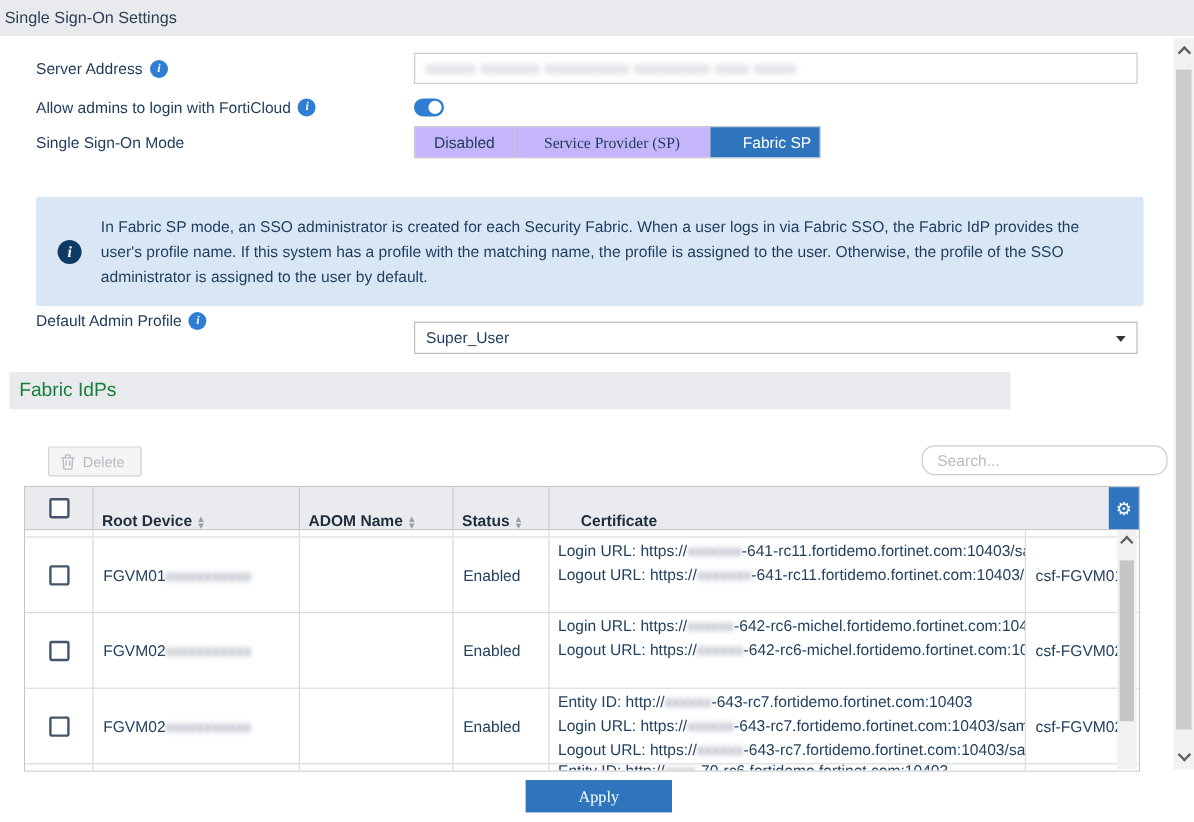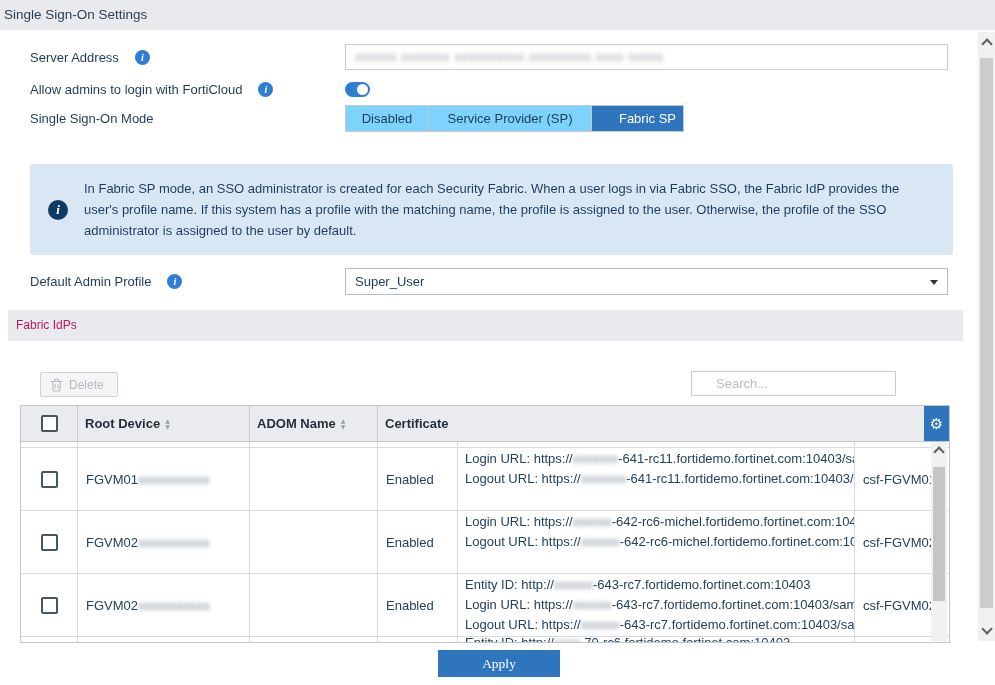--- a/index.html
+++ b/index.html
@@ -1,41 +1,41 @@
 <!DOCTYPE html>
 <html><head>
 <meta charset="utf-8">
 <style>
   html,body{margin:0;padding:0;}
   body{width:995px;height:685px;position:relative;font-family:"Liberation Sans",sans-serif;background:#fff;overflow:hidden;}
   .titlebar{position:absolute;left:0;top:0;width:995px;height:30px;background:#e8eaed;color:#2b3f54;font-size:13.5px;line-height:30px;padding-left:4px;box-sizing:border-box;}
-  .lbl{position:absolute;color:#1e3b5a;font-size:13px;display:flex;align-items:flex-end;gap:16px;white-space:nowrap;}
+  .lbl{position:absolute;color:#1e3b5a;font-size:13px;display:flex;align-items:flex-end;gap:6px;white-space:nowrap;}
   .info-i{width:15px;height:15px;border-radius:50%;background:#2f7ed3;color:#fff;font-size:10px;font-weight:bold;font-style:italic;font-family:"Liberation Serif",serif;display:inline-flex;align-items:center;justify-content:center;flex-shrink:0;}
   .red{filter:blur(2px);color:#7d8794;}
   .server-input{position:absolute;left:345px;top:44px;width:603px;height:26px;border:1px solid #c9ccd0;box-sizing:border-box;background:#fff;display:flex;align-items:center;padding:0 9px;overflow:hidden;}
   .server-input .redval{filter:blur(2.5px);color:#8a93a0;font-size:12px;letter-spacing:1px;white-space:nowrap;}
   .toggle{position:absolute;left:345px;top:82px;width:25px;height:15px;border-radius:8px;background:#2f7ed3;cursor:pointer;}
   .toggle .knob{position:absolute;right:2px;top:2px;width:11px;height:11px;border-radius:50%;background:#fff;}
   .mode-group{position:absolute;left:345px;top:105px;height:27px;display:flex;border:1px solid #c6c9cc;box-sizing:border-box;background:#fff;}
-  .mode-btn{height:25px;line-height:25px;text-align:center;font-size:13px;color:#1e3b5a;background:#7dd3fc;border-right:1px solid #c6c9cc;box-sizing:border-box;cursor:pointer;}
+  .mode-btn{height:25px;line-height:25px;text-align:center;font-size:13px;color:#1e3b5a;background:#c4b5fd;border-right:1px solid #c6c9cc;box-sizing:border-box;cursor:pointer;}
   .mode-btn:last-child{border-right:none;}
   .mode-btn.selected{background:#2e75bd;color:#fff;}
   .infobox{position:absolute;left:30px;top:164px;width:923px;height:91px;background:#d9e7f5;border-radius:3px;display:flex;align-items:center;gap:16px;padding:0 22px 0 18px;box-sizing:border-box;}
   .note-i{width:20px;height:20px;border-radius:50%;background:#0f3a63;color:#fff;font-size:13px;font-weight:bold;font-style:italic;font-family:"Liberation Serif",serif;display:flex;align-items:center;justify-content:center;flex-shrink:0;}
   .note-text{color:#1d3d5e;font-size:13px;line-height:21px;}
   .profile-select{position:absolute;left:345px;top:268px;width:603px;height:27px;border:1px solid #b9bdc1;box-sizing:border-box;background:#fff;display:flex;align-items:center;padding:0 9px;color:#1e3b5a;font-size:13px;cursor:pointer;}
   .caret{position:absolute;right:9px;top:11px;width:0;height:0;border-left:4px solid transparent;border-right:4px solid transparent;border-top:5px solid #333;}
-  .fabricbar{position:absolute;left:8px;top:310px;width:955px;height:31px;background:#e8eaed;color:#be185d;font-size:12px;line-height:31px;padding-left:8px;box-sizing:border-box;}
+  .fabricbar{position:absolute;left:8px;top:310px;width:834px;height:31px;background:#e8eaed;color:#15803d;font-size:16px;line-height:31px;padding-left:8px;box-sizing:border-box;}
   .delete-btn{position:absolute;left:40px;top:372px;height:25px;display:inline-flex;align-items:center;gap:6px;padding:0 13px 0 9px;border:1px solid #d0d3d6;background:#f4f5f6;color:#b6babf;font-size:12px;border-radius:2px;box-sizing:border-box;}
-  .search-input{position:absolute;left:691px;top:371px;width:205px;height:25px;border:1px solid #c9ccd0;border-radius:0;box-sizing:border-box;padding:0 24px;font-size:13px;color:#333;outline:none;}
+  .search-input{position:absolute;left:768px;top:371px;width:205px;height:25px;border:1px solid #c9ccd0;border-radius:11px;box-sizing:border-box;padding:0 12px;font-size:13px;color:#333;outline:none;}
   .search-input::placeholder{color:#b9bdc2;}
   .tbl{position:absolute;left:20px;top:405px;width:930px;border:1px solid #c3c6c9;box-sizing:border-box;}
   .thead{display:grid;grid-template-columns:57px 172px 128px 80px 397px 1fr;height:35px;background:#e9ebee;border-bottom:1px solid #c3c6c9;position:relative;}
-  .th{display:flex;align-items:center;gap:5px;padding:12px 7px;font-weight:bold;font-size:13px;color:#1f2e3e;border-right:1px solid #c9ccd0;box-sizing:border-box;overflow:hidden;white-space:nowrap;cursor:pointer;}
-  .th.nolast{border-right:none;}
+  .th{display:flex;align-items:flex-end;gap:5px;padding:0 7px;font-weight:bold;font-size:13px;color:#1f2e3e;border-right:1px solid #c9ccd0;box-sizing:border-box;overflow:hidden;white-space:nowrap;cursor:pointer;}
+  .th.nolast{border-right:none;margin-left:19px;}
   .sort{display:flex;flex-direction:column;gap:1px;font-size:6px;line-height:5px;color:#98a0a8;font-family:"DejaVu Sans",sans-serif;}
   .gear-btn{position:absolute;right:0;top:0;width:25px;height:35px;background:#2e75bd;display:flex;align-items:center;justify-content:center;cursor:pointer;}
   .gear-glyph{color:#fff;font-size:15px;font-family:"DejaVu Sans",sans-serif;}
   .tbody{position:relative;height:200px;overflow:hidden;background:#fff;}
   .trow{display:grid;grid-template-columns:57px 172px 128px 80px 397px 1fr;border-bottom:1px solid #d9dbde;box-sizing:border-box;}
   .trow.sliver{height:6px;}
   .trow.datarow{height:63px;}
   .trow.partial{height:5px;border-bottom:none;}
   .td{border-right:1px solid #d9dbde;box-sizing:border-box;overflow:hidden;font-size:13px;color:#24425f;}
   .td.nolast{border-right:none;}
@@ -78,30 +78,30 @@
 </div>
 <div class="toggle">
     <div class="knob"></div>
   </div>
 
 <div class="lbl" style="left:30px;top:111px;">
   <span>Single Sign-On Mode</span>
 </div>
 <div class="mode-group">
   <div class="mode-btn" style="width:83px;">Disabled</div>
-  <div class="mode-btn" style="width:163px;">Service Provider (SP)</div>
+  <div class="mode-btn" style="width:163px;font-family:Liberation Serif, serif;">Service Provider (SP)</div>
   <div class="mode-btn selected" style="width:91px;padding-left:20px;">Fabric SP</div>
 </div>
 
 <div class="infobox">
   <span class="note-i">i</span>
   <span class="note-text">In Fabric SP mode, an SSO administrator is created for each Security Fabric. When a user logs in via Fabric SSO, the Fabric IdP provides the user's profile name. If this system has a profile with the matching name, the profile is assigned to the user. Otherwise, the profile of the SSO administrator is assigned to the user by default.</span>
 </div>
 
-<div class="lbl" style="left:30px;top:274px;">
+<div class="lbl" style="left:30px;top:260px;">
   <span>Default Admin Profile</span>
   <span class="info-i">i</span>
 </div>
 <div class="profile-select">
   <span>Super_User</span>
   <div class="caret"></div>
 </div>
 
 <div class="fabricbar">Fabric IdPs</div>
 
@@ -125,20 +125,27 @@
           <span>▼</span>
         </span>
       </div>
     <div class="th">
         <span>ADOM Name</span>
         <span class="sort">
           <span>▲</span>
           <span>▼</span>
         </span>
       </div>
+    <div class="th">
+        <span>Status</span>
+        <span class="sort">
+          <span>▲</span>
+          <span>▼</span>
+        </span>
+      </div>
     <div class="th nolast">
         <span>Certificate</span>
       </div>
     <div class="gear-btn">
         <span class="gear-glyph">⚙</span>
       </div>
   </div>
   <div class="tbody">
 
     <div class="trow sliver">

